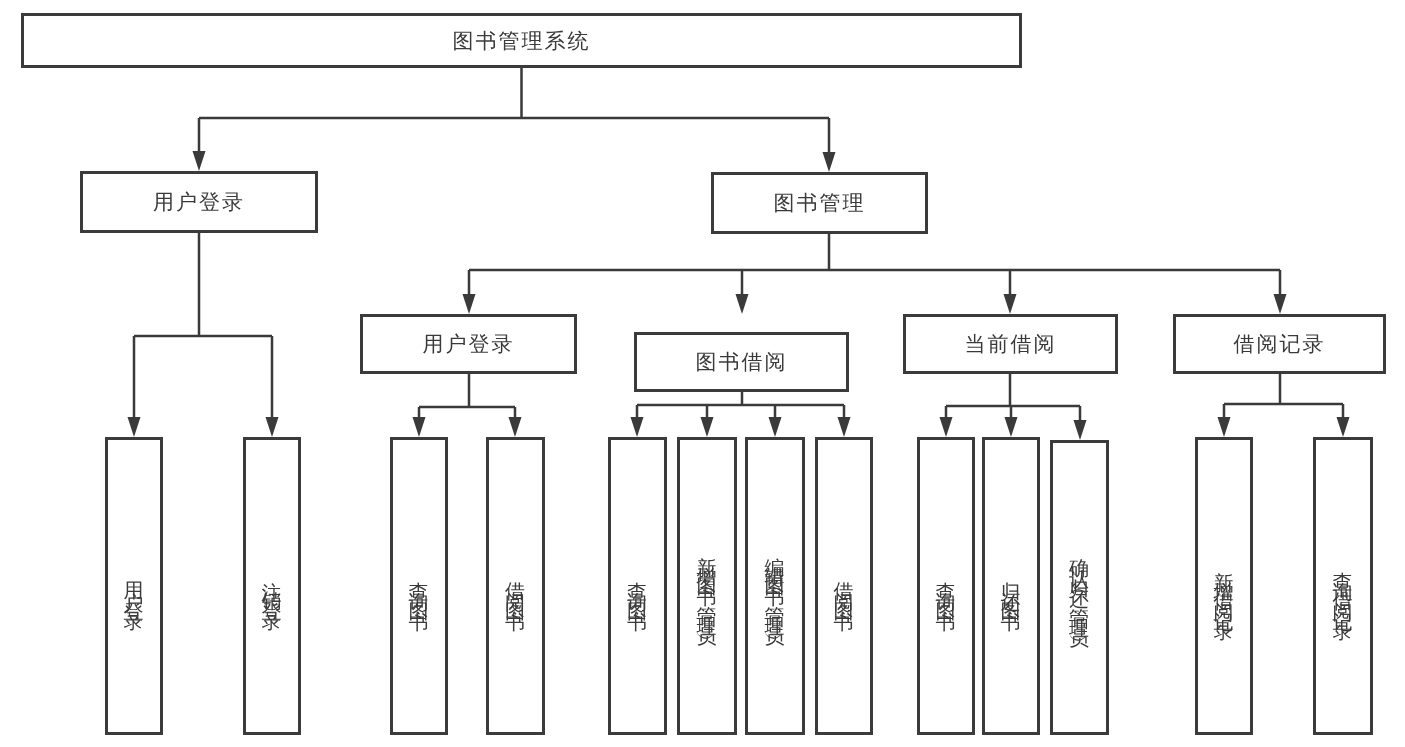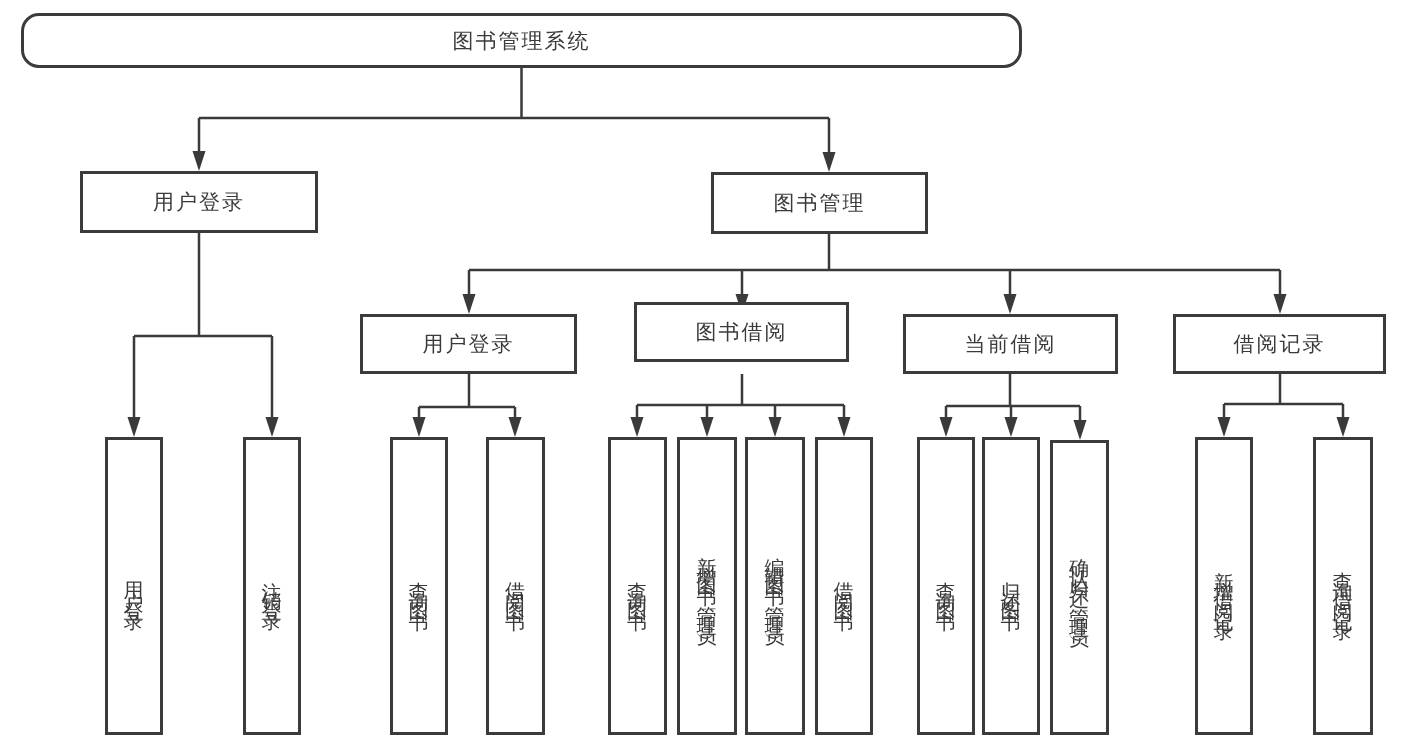--- a/index.html
+++ b/index.html
@@ -121,35 +121,35 @@
 
     <g stroke="#3a3a3a" stroke-width="2.5" fill="none">
       <path d="M1280,374 V404 M1224,404 H1343 M1224,404 V418 M1343,404 V418"></path>
     </g>
     <g fill="#3a3a3a" stroke="none">
       <polygon points="1217.5,417 1230.5,417 1224,437"></polygon>
       <polygon points="1336.5,417 1349.5,417 1343,437"></polygon>
     </g>
   </svg>
 
-  <div class="node hbox" style="left:21px; top:13px; width:1001px; height:55px;border-radius:18px;">
+  <div class="node hbox" style="left:21px; top:13px; width:1001px; height:55px;">
     <span class="lbl">图书管理系统</span>
   </div>
 
   <div class="node hbox" style="left:80px; top:171px; width:238px; height:62px;">
     <span class="lbl">用户登录</span>
   </div>
   <div class="node hbox" style="left:711px; top:172px; width:217px; height:62px;">
     <span class="lbl">图书管理</span>
   </div>
 
   <div class="node hbox" style="left:360px; top:314px; width:217px; height:60px;">
     <span class="lbl">用户登录</span>
   </div>
-  <div class="node hbox" style="left:634px; top:302px; width:215px; height:60px;">
+  <div class="node hbox" style="left:634px; top:332px; width:215px; height:60px;">
     <span class="lbl">图书借阅</span>
   </div>
   <div class="node hbox" style="left:1173px; top:314px; width:213px; height:60px;">
     <span class="lbl">借阅记录</span>
   </div>
   <div class="node hbox" style="left:903px; top:314px; width:215px; height:60px;">
     <span class="lbl">当前借阅</span>
   </div>
 
   <div class="node vbox" style="left:105px; top:437px; width:58px; height:298px;">

